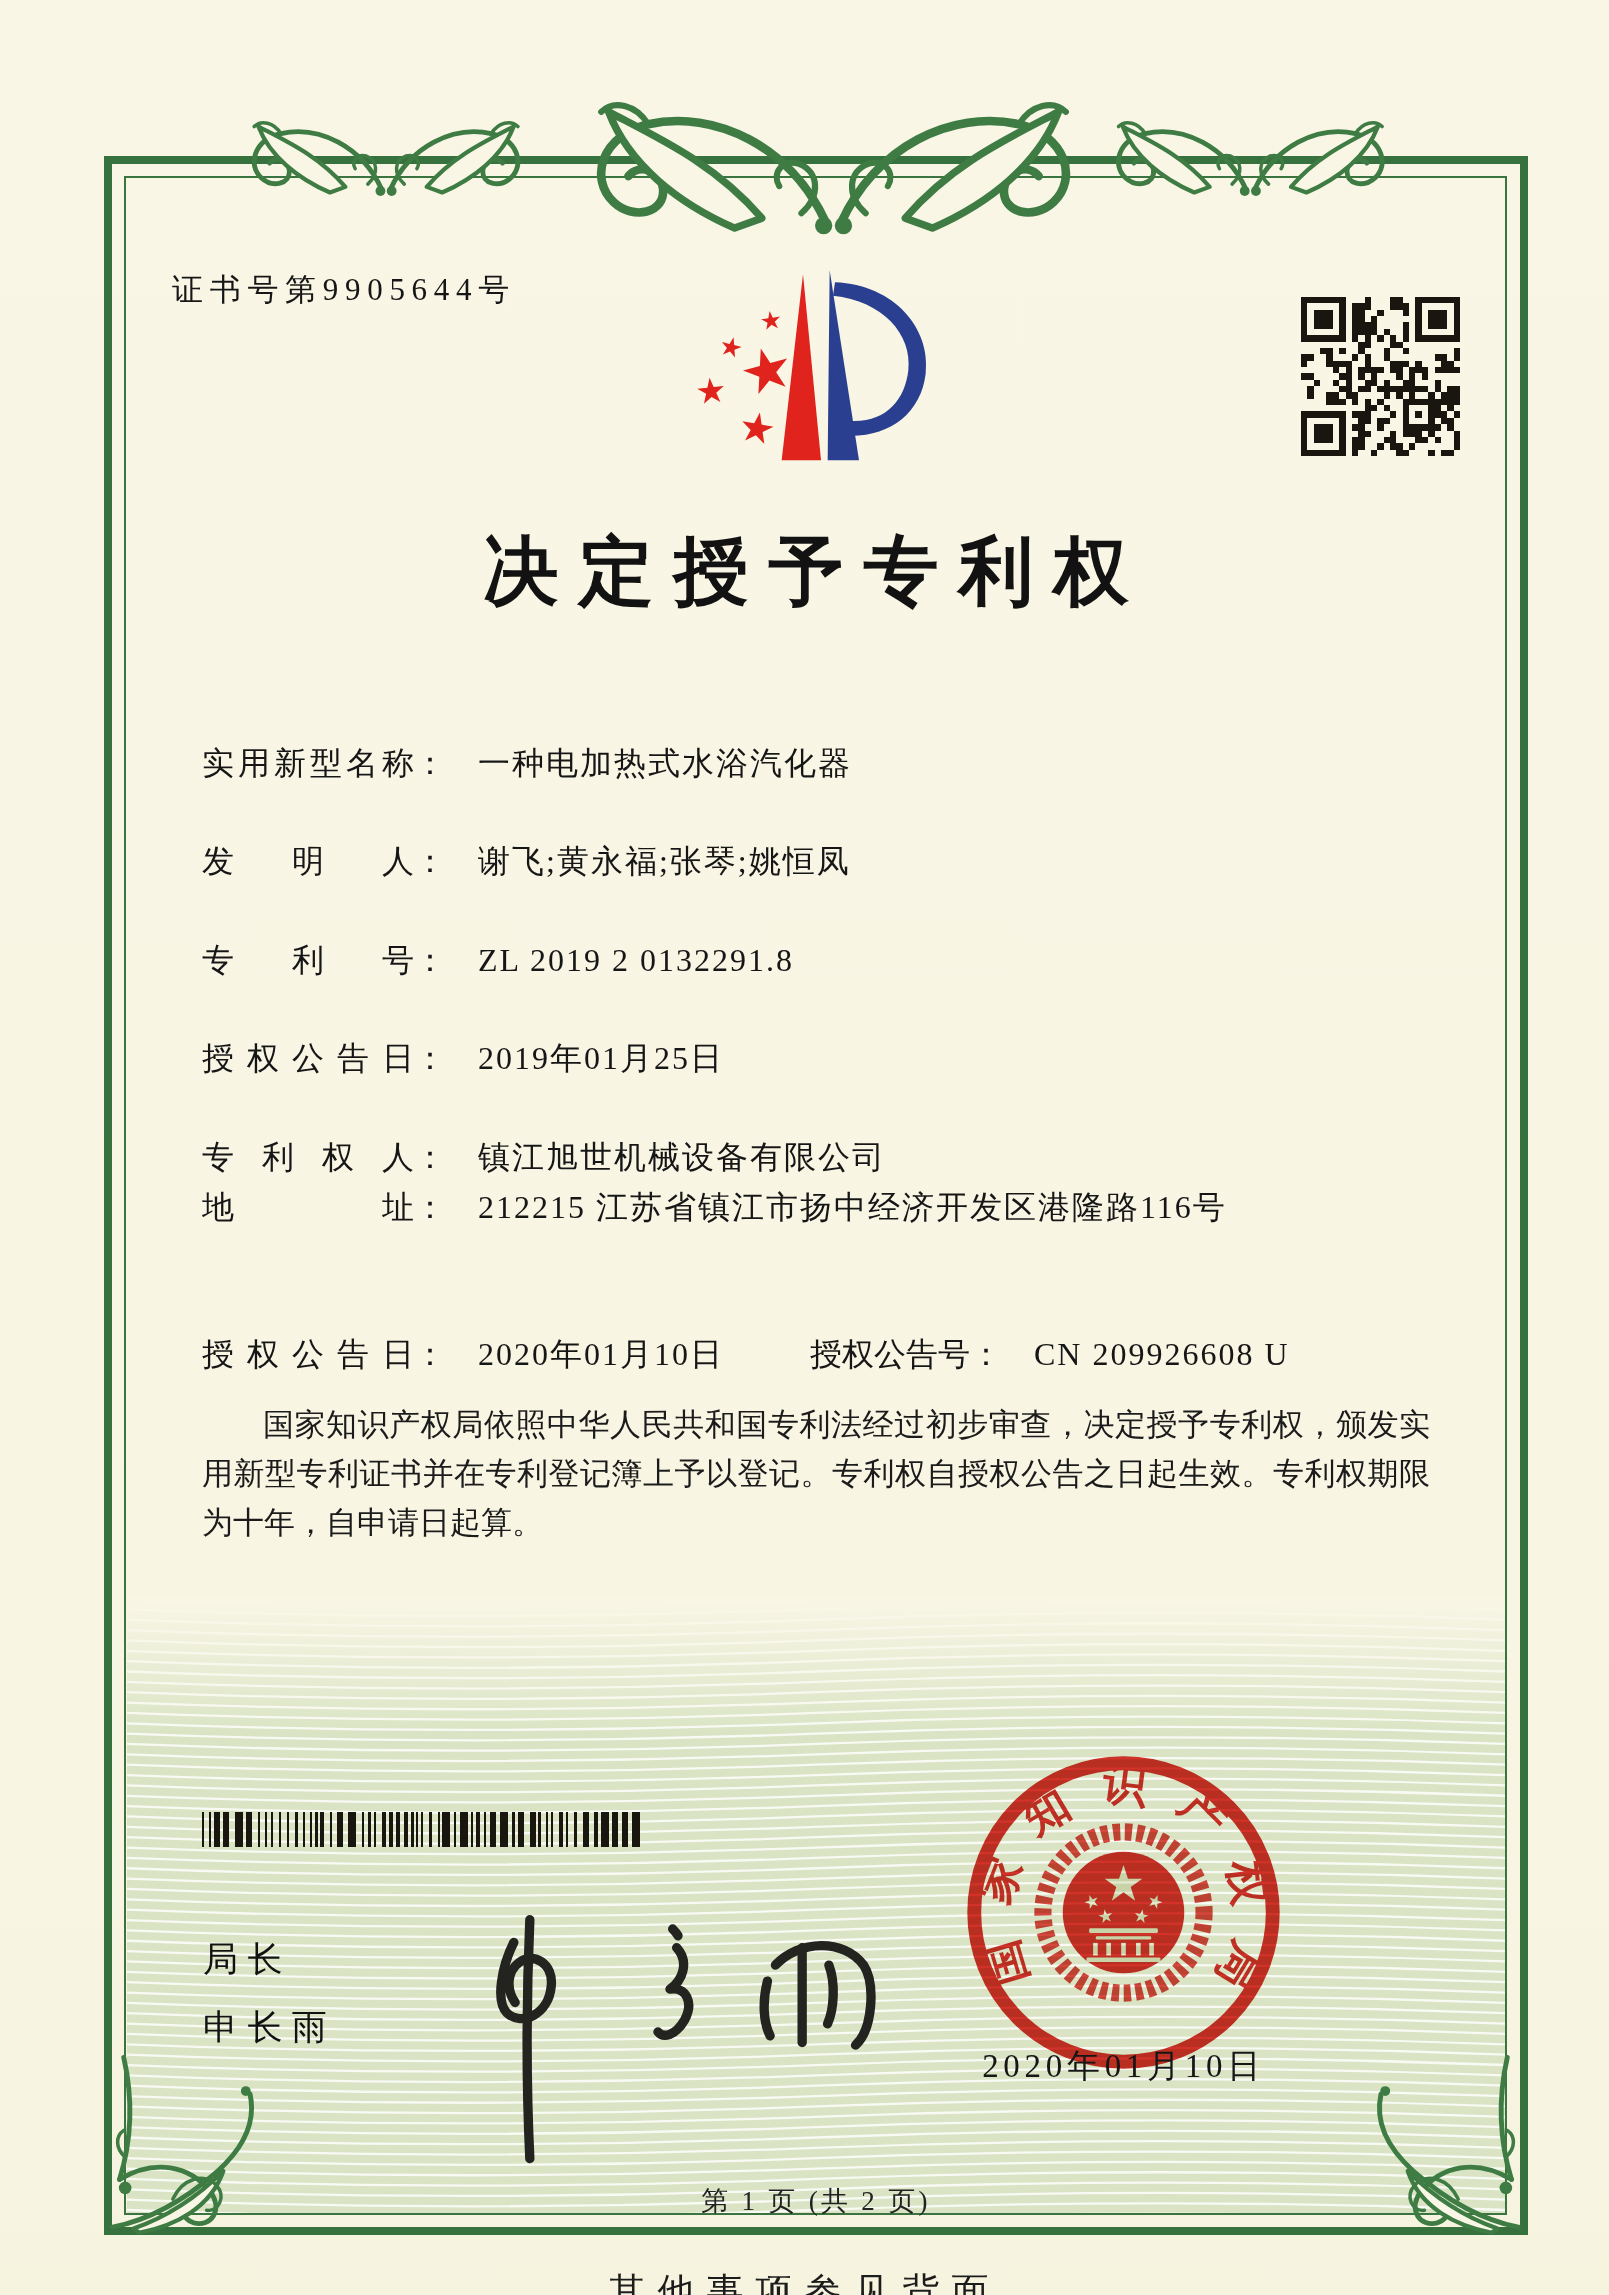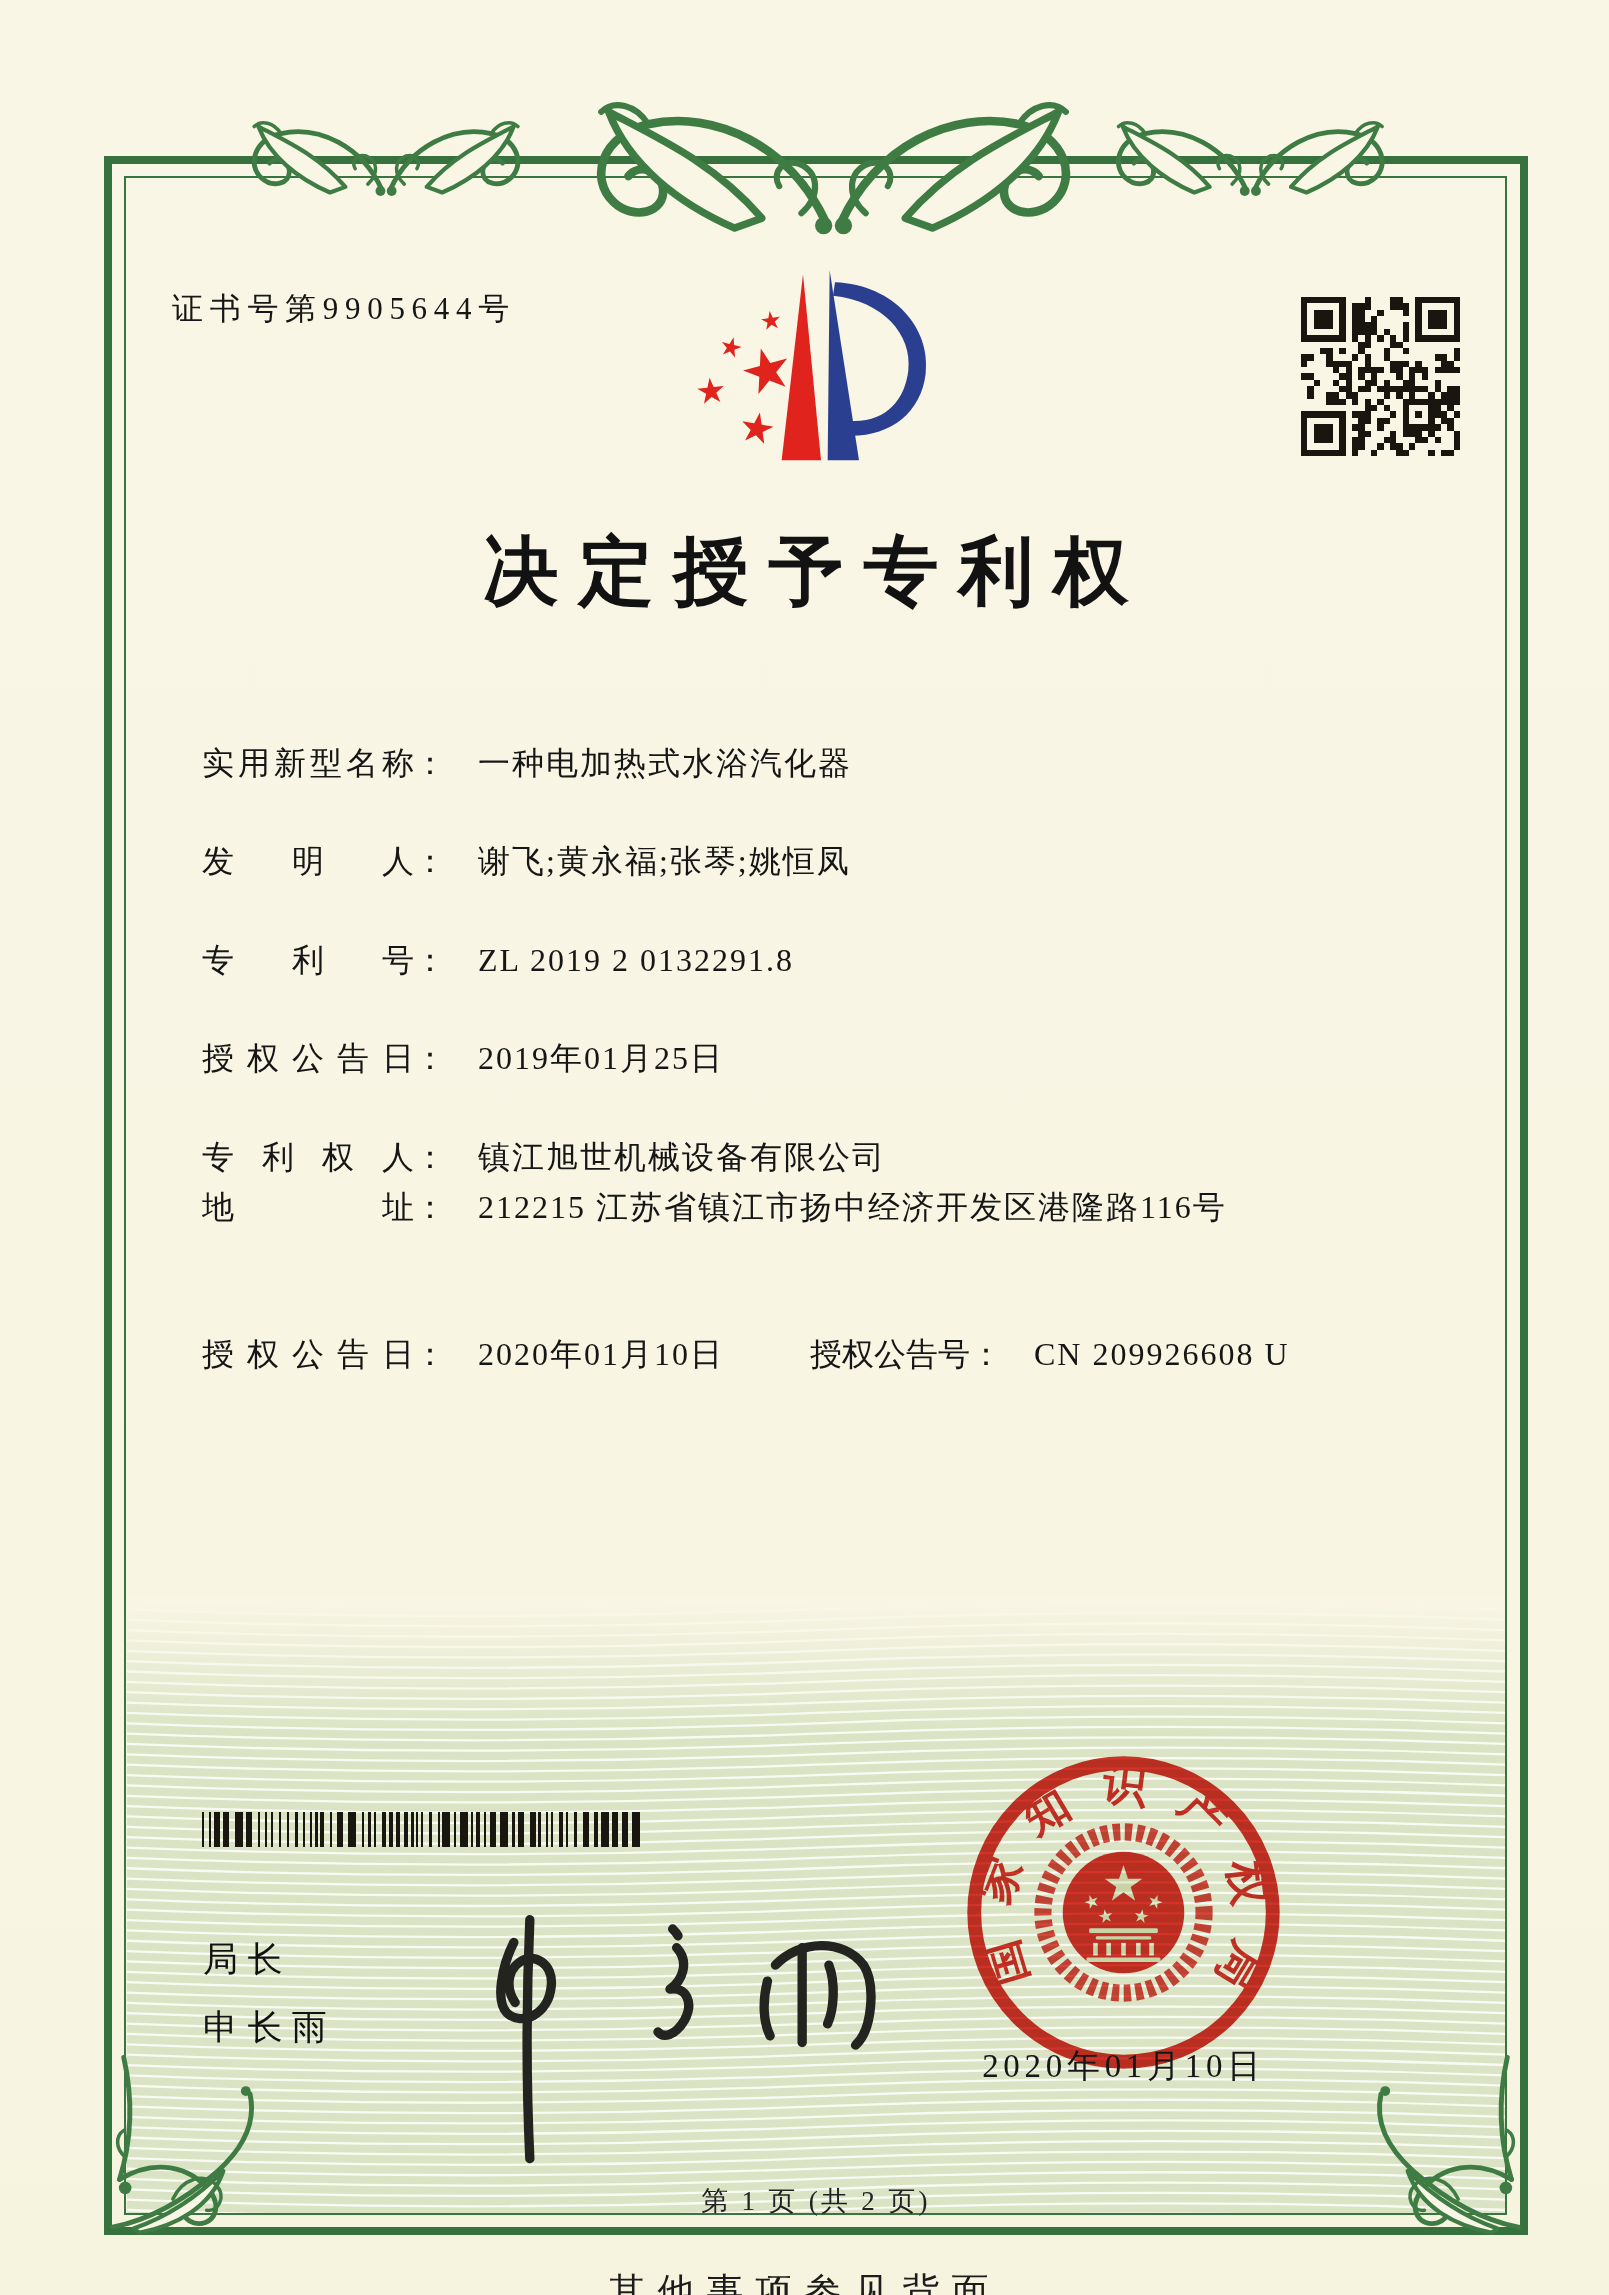--- a/index.html
+++ b/index.html
@@ -13,21 +13,21 @@
     border:8.7px solid #37713d;box-sizing:border-box;}
   .frame-inner{position:absolute;left:124px;top:176px;width:1383px;height:2039px;
     border:2.7px solid #3a7540;box-sizing:border-box;}
   
   .waves-zone{position:absolute;left:127px;top:1598px;width:1378px;height:616px;overflow:hidden;}
   #waves{display:block;width:100%;height:100%;background:#dae4c4;}
   #waves path{fill:none;stroke:#ffffff;stroke-opacity:.82;stroke-width:3.4;}
   .waves-fade{position:absolute;inset:0;
     background:linear-gradient(180deg,#f9f6e6 0%,rgba(249,246,230,.65) 8%,rgba(249,246,230,0) 22%);}
   
-  .cert-no{position:absolute;left:172px;top:269px;font-size:31px;letter-spacing:6.7px;color:#161616;white-space:nowrap;margin-top:19px;}
+  .cert-no{position:absolute;left:172px;top:269px;font-size:31px;letter-spacing:6.7px;color:#161616;white-space:nowrap;}
   .logo{position:absolute;left:688px;top:265px;width:254px;height:200px;}
   #qr{position:absolute;left:1301px;top:297px;width:159px;height:159px;
       display:grid;grid-template-columns:repeat(25,1fr);grid-auto-rows:1fr;}
   #qr div{background:transparent;}
   #qr div.on{background:#19160f;}
   .title{position:absolute;left:104px;width:1424px;top:522px;margin:0;
     font-size:75px;font-weight:bold;letter-spacing:20px;text-align:center;color:#121212;white-space:nowrap;}
   
   .frow{position:absolute;left:202px;font-size:32px;color:#161616;white-space:nowrap;}
   .flabel{display:inline-block;width:212px;text-align:justify;text-align-last:justify;}
@@ -831,20 +831,21 @@
   <div class="frow" style="top:1136px">
     <span class="flabel">专利权人</span><span class="colon">：</span><span class="fvalue">镇江旭世机械设备有限公司</span>
   </div>
   <div class="frow" style="top:1186px">
     <span class="flabel">地址</span><span class="colon">：</span><span class="fvalue">212215 江苏省镇江市扬中经济开发区港隆路116号</span>
   </div>
   <div class="frow" style="top:1333px">
     <span class="flabel">授权公告日</span><span class="colon">：</span><span class="fvalue">2020年01月10日</span><span class="grant-gap"></span><span>授权公告号</span><span class="colon">：</span><span class="fvalue">CN 209926608 U</span>
   </div>
 
+  <p class="para" style="top:1400px">国家知识产权局依照中华人民共和国专利法经过初步审查，决定授予专利权，颁发实用新型专利证书并在专利登记簿上予以登记。专利权自授权公告之日起生效。专利权期限为十年，自申请日起算。</p>
 
   <div id="barcode">
       <div style="width: 2px; margin-right: 4.7px;"></div>
       <div style="width: 2.7px; margin-right: 2.7px;"></div>
       <div style="width: 6px; margin-right: 3.3px;"></div>
       <div style="width: 6px; margin-right: 6px;"></div>
       <div style="width: 8px; margin-right: 2.7px;"></div>
       <div style="width: 6px; margin-right: 6px;"></div>
       <div style="width: 2px; margin-right: 4.7px;"></div>
       <div style="width: 2px; margin-right: 4.7px;"></div>

